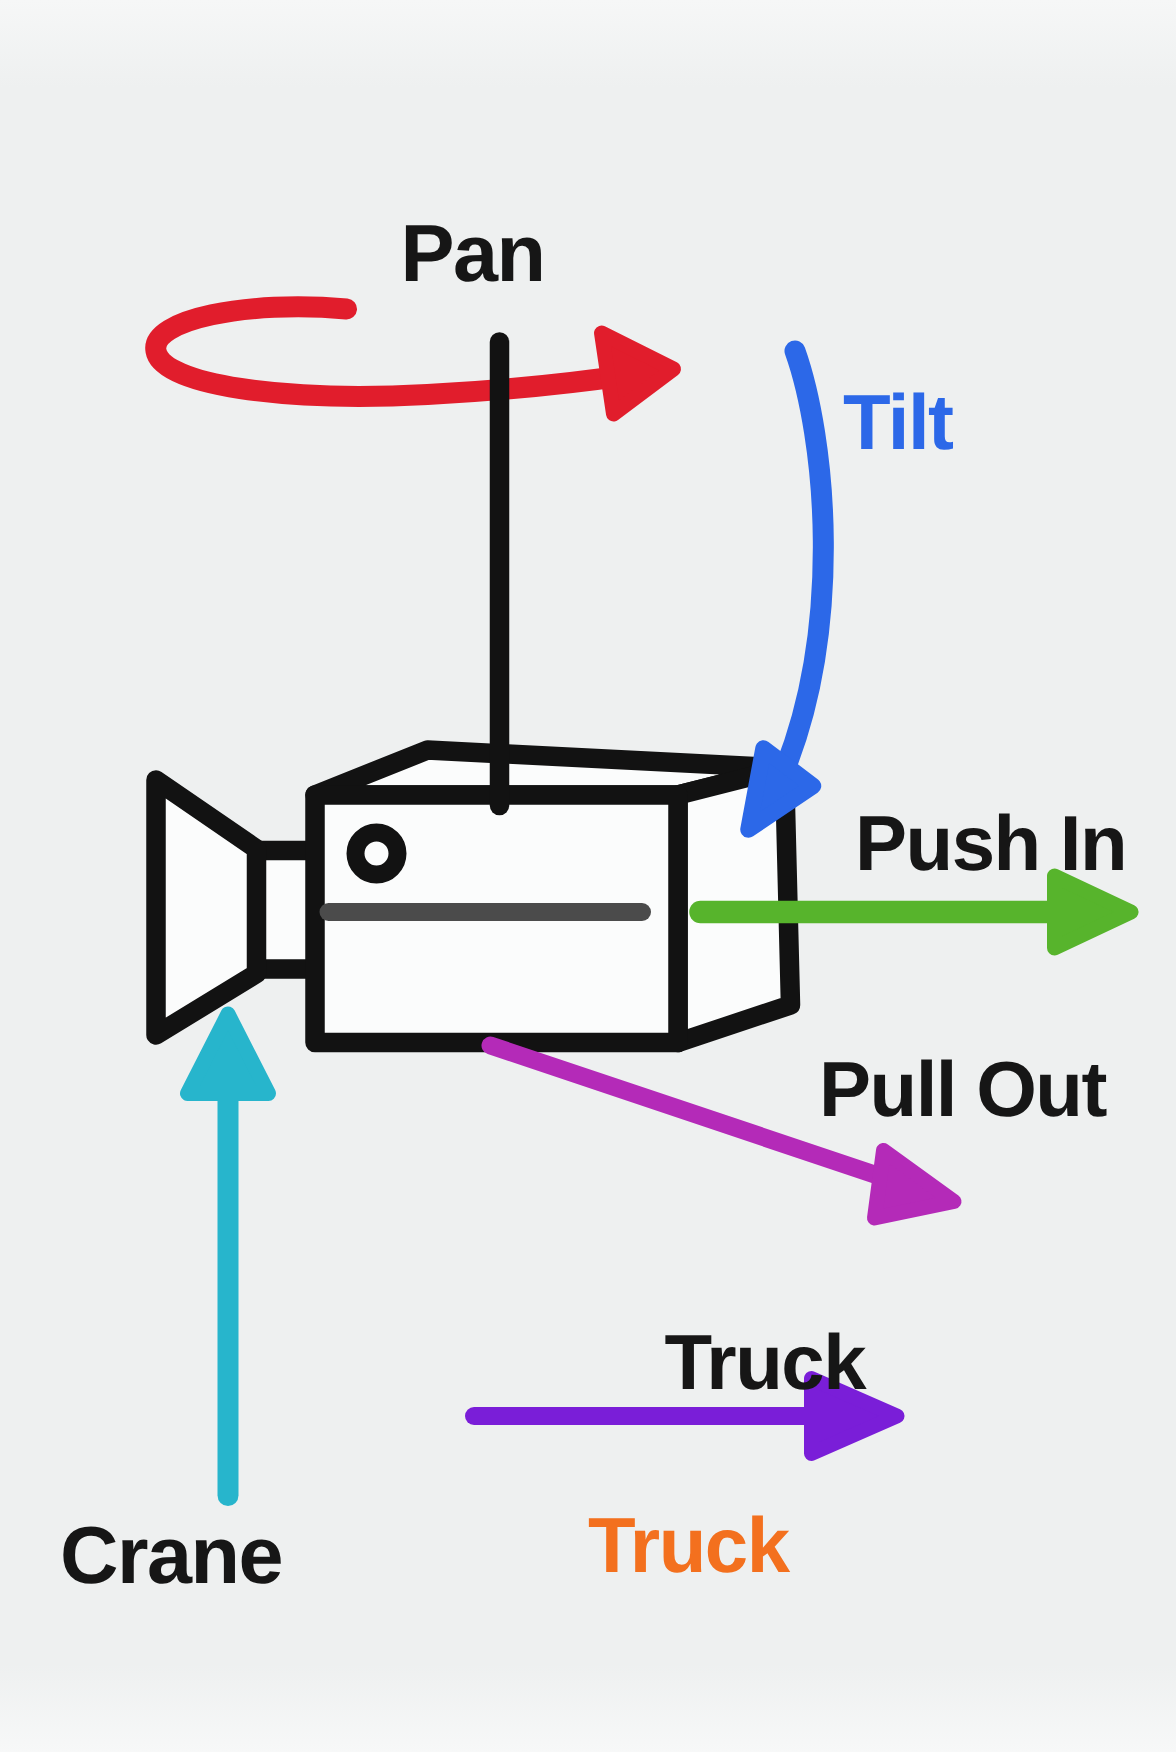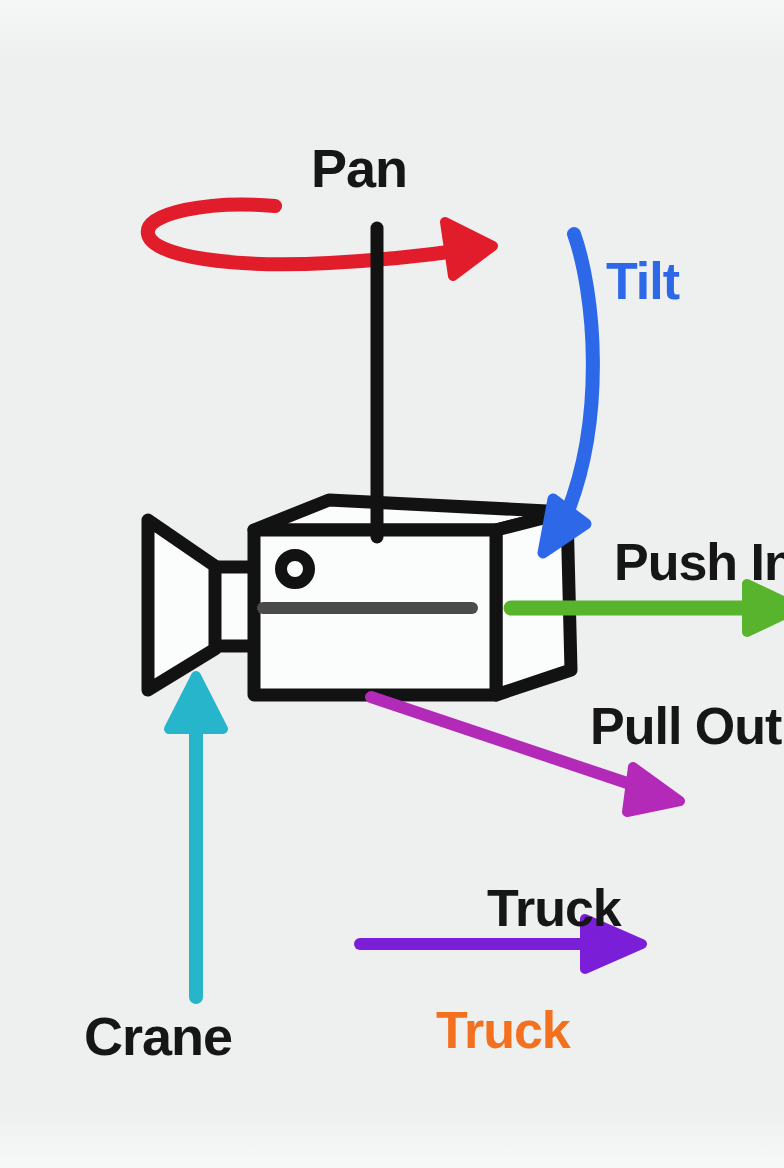--- a/index.html
+++ b/index.html
@@ -2,21 +2,21 @@
 <html><head>
 <meta charset="utf-8">
 <style>
   html,body{margin:0;padding:0;}
   body{
     width:784px;height:1168px;
     background:linear-gradient(180deg,#f6f7f7 0%,#eef0f0 5%,#eef0f0 95%,#f7f8f8 100%);
     font-family:"Liberation Sans","DejaVu Sans",sans-serif;
     overflow:hidden;
   }
-  .stage{position:relative;width:712px;height:1168px;margin-left:44px;}
+  .stage{position:relative;width:712px;height:1168px;}
   svg{display:block;}
   text{
     font-family:"Liberation Sans","DejaVu Sans",sans-serif;
     font-weight:700;
     letter-spacing:-1px;
   }
 </style>
 </head>
 <body>
 

